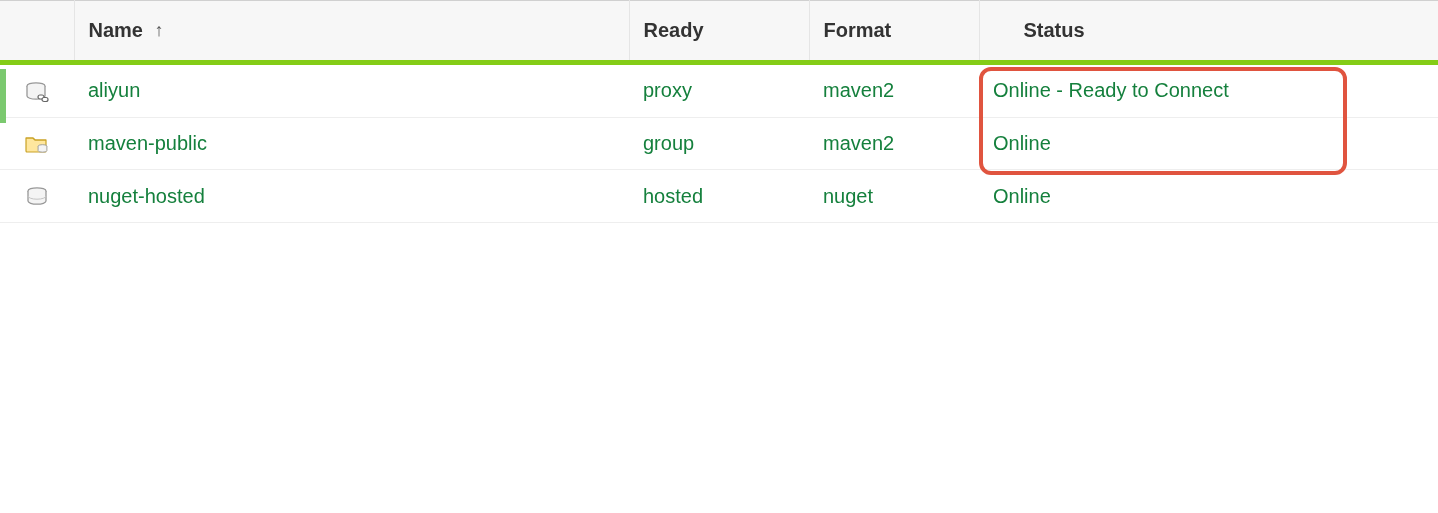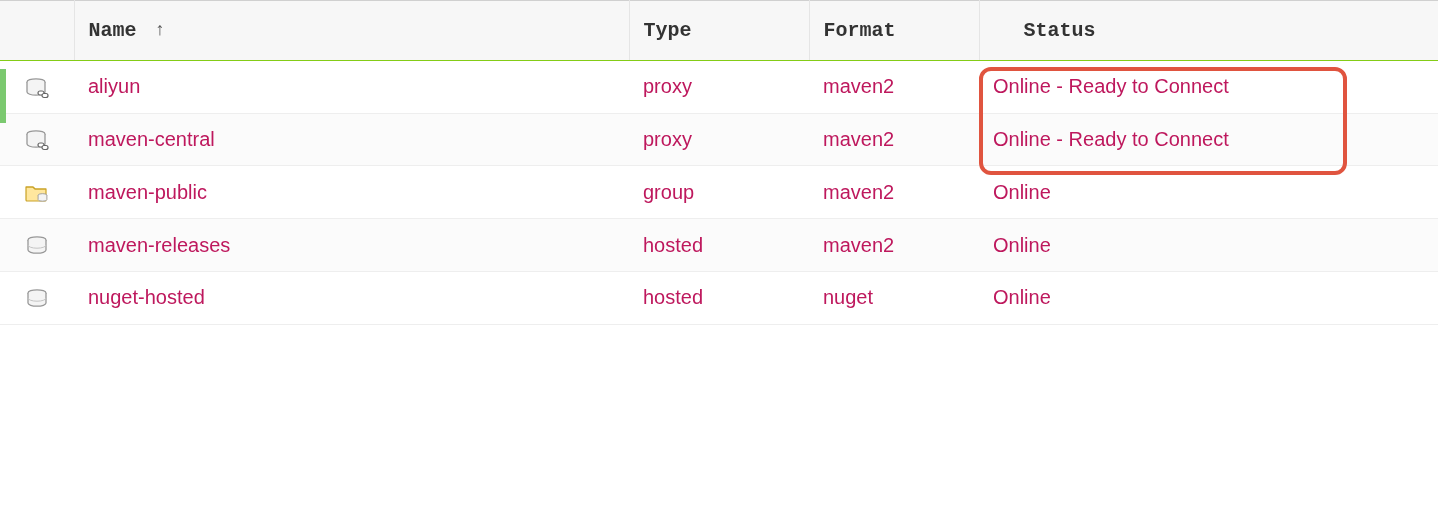--- a/index.html
+++ b/index.html
@@ -27,45 +27,44 @@
 
   table {
     border-collapse: collapse;
     width: 100%;
     table-layout: fixed;
   }
 
   thead th {
     background: #f7f7f7;
     border-top: 1px solid #d0d0d0;
-    border-bottom: 1px solid #84cc16;
+    border-bottom: 5px solid #84cc16;
     border-right: 1px solid #e5e5e5;
     font-weight: 700;
     color: #333;
     text-align: left;
     padding: 18px 14px 18px 14px;
     white-space: nowrap;
     position: relative;
-    font-family: Liberation Mono, monospace;
   }
   thead th:last-child { border-right: none; padding-left: 44px; }
 
   .sort-arrow {
     display: inline-block;
     margin-left: 6px;
     font-size: 0.9em;
     color: #555;
     position: relative;
     top: -1px;
   }
 
   tbody tr td {
     border-bottom: 1px solid #eeeeee;
     padding: 14px 14px;
-    color: #be185d;
+    color: #15803d;
     font-weight: 400;
     vertical-align: middle;
   }
   tbody tr.alt td { background: #fbfbfb; }
 
   
   col.col-icon   { width: 74px; }
   col.col-name   { width: 555px; }
   col.col-type   { width: 180px; }
   col.col-format { width: 170px; }
@@ -107,64 +106,46 @@
       <col class="col-status">
     </colgroup>
     <thead>
       <tr>
         <th>&nbsp;</th>
         <th>
           <span>Name</span>
           <span class="sort-arrow">↑</span>
         </th>
         <th>
-          <span>Type</span>
+          <span>Ready</span>
         </th>
         <th>
           <span>Format</span>
         </th>
         <th>
           <span>Status</span>
         </th>
       </tr>
     </thead>
     <tbody id="rows-body">
         <tr>
           <td class="icon-cell"><span class="repo-icon"><svg viewBox="0 0 26 22" width="26" height="22">
                 <use href="#ic-proxy"></use>
               </svg></span></td>
           <td><span>aliyun</span></td>
           <td><span>proxy</span></td>
           <td><span>maven2</span></td>
           <td><span>Online - Ready to Connect</span></td>
         </tr>
-        <tr class="alt">
-          <td class="icon-cell"><span class="repo-icon"><svg viewBox="0 0 26 22" width="26" height="22">
-                <use href="#ic-proxy"></use>
-              </svg></span></td>
-          <td><span>maven-central</span></td>
-          <td><span>proxy</span></td>
-          <td><span>maven2</span></td>
-          <td><span>Online - Ready to Connect</span></td>
-        </tr>
         <tr>
           <td class="icon-cell"><span class="repo-icon"><svg viewBox="0 0 26 22" width="26" height="22">
                 <use href="#ic-group"></use>
               </svg></span></td>
           <td><span>maven-public</span></td>
           <td><span>group</span></td>
-          <td><span>maven2</span></td>
-          <td><span>Online</span></td>
-        </tr>
-        <tr class="alt">
-          <td class="icon-cell"><span class="repo-icon"><svg viewBox="0 0 26 22" width="26" height="22">
-                <use href="#ic-hosted"></use>
-              </svg></span></td>
-          <td><span>maven-releases</span></td>
-          <td><span>hosted</span></td>
           <td><span>maven2</span></td>
           <td><span>Online</span></td>
         </tr>
         <tr>
           <td class="icon-cell"><span class="repo-icon"><svg viewBox="0 0 26 22" width="26" height="22">
                 <use href="#ic-hosted"></use>
               </svg></span></td>
           <td><span>nuget-hosted</span></td>
           <td><span>hosted</span></td>
           <td><span>nuget</span></td>

